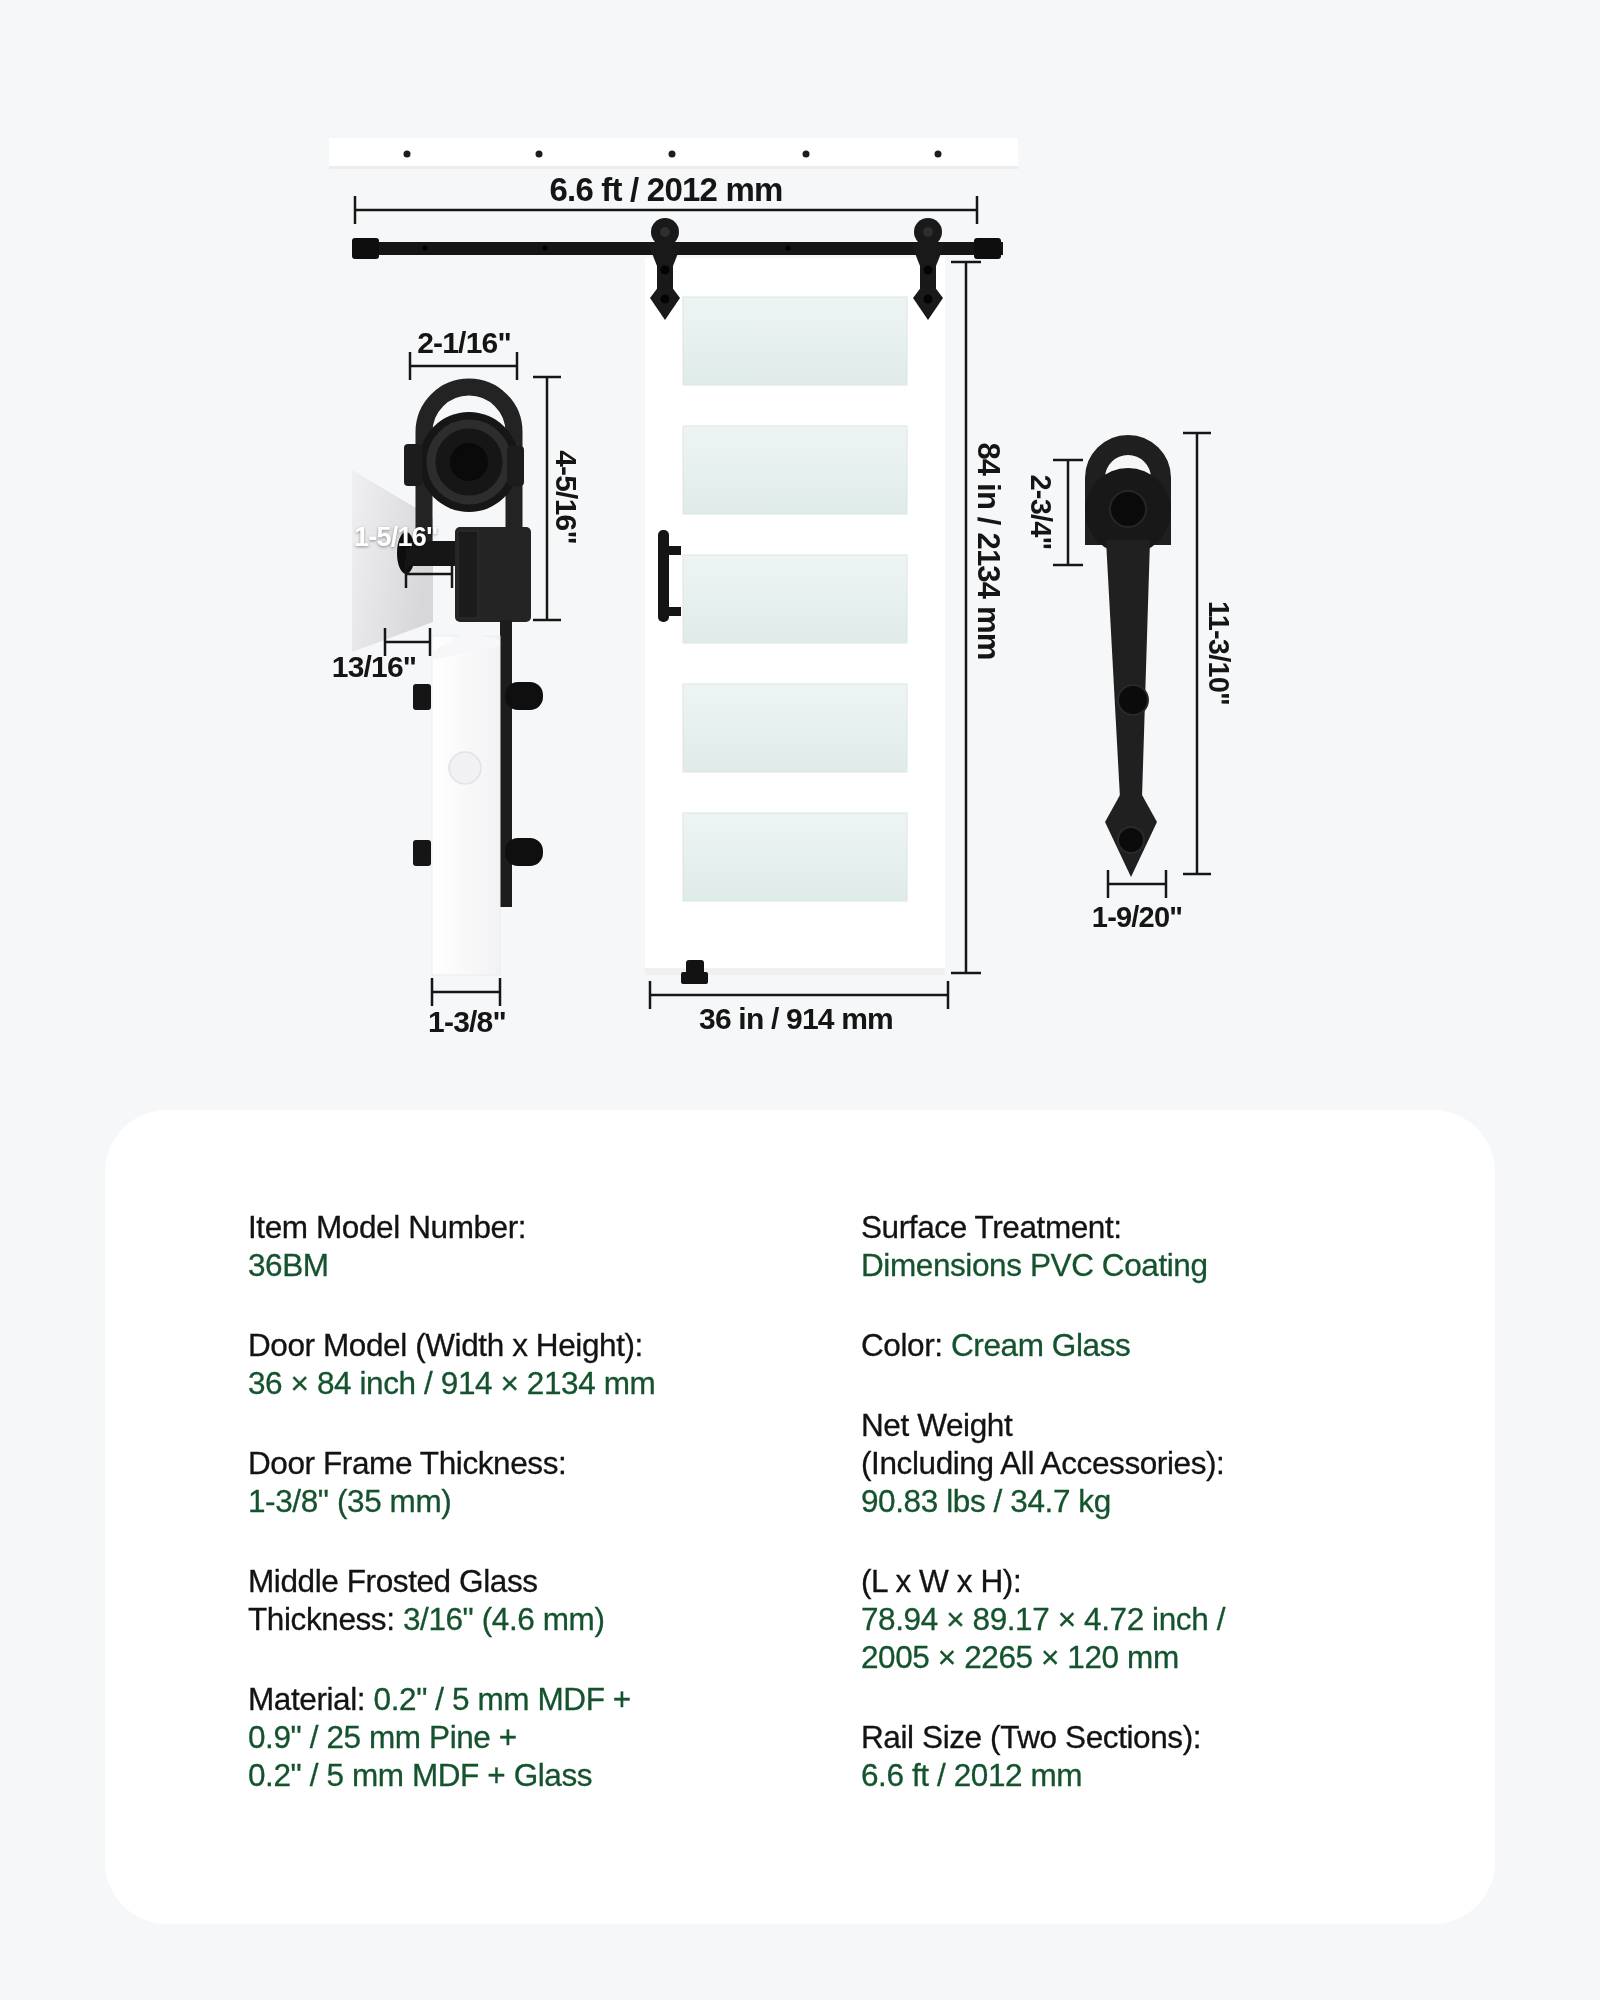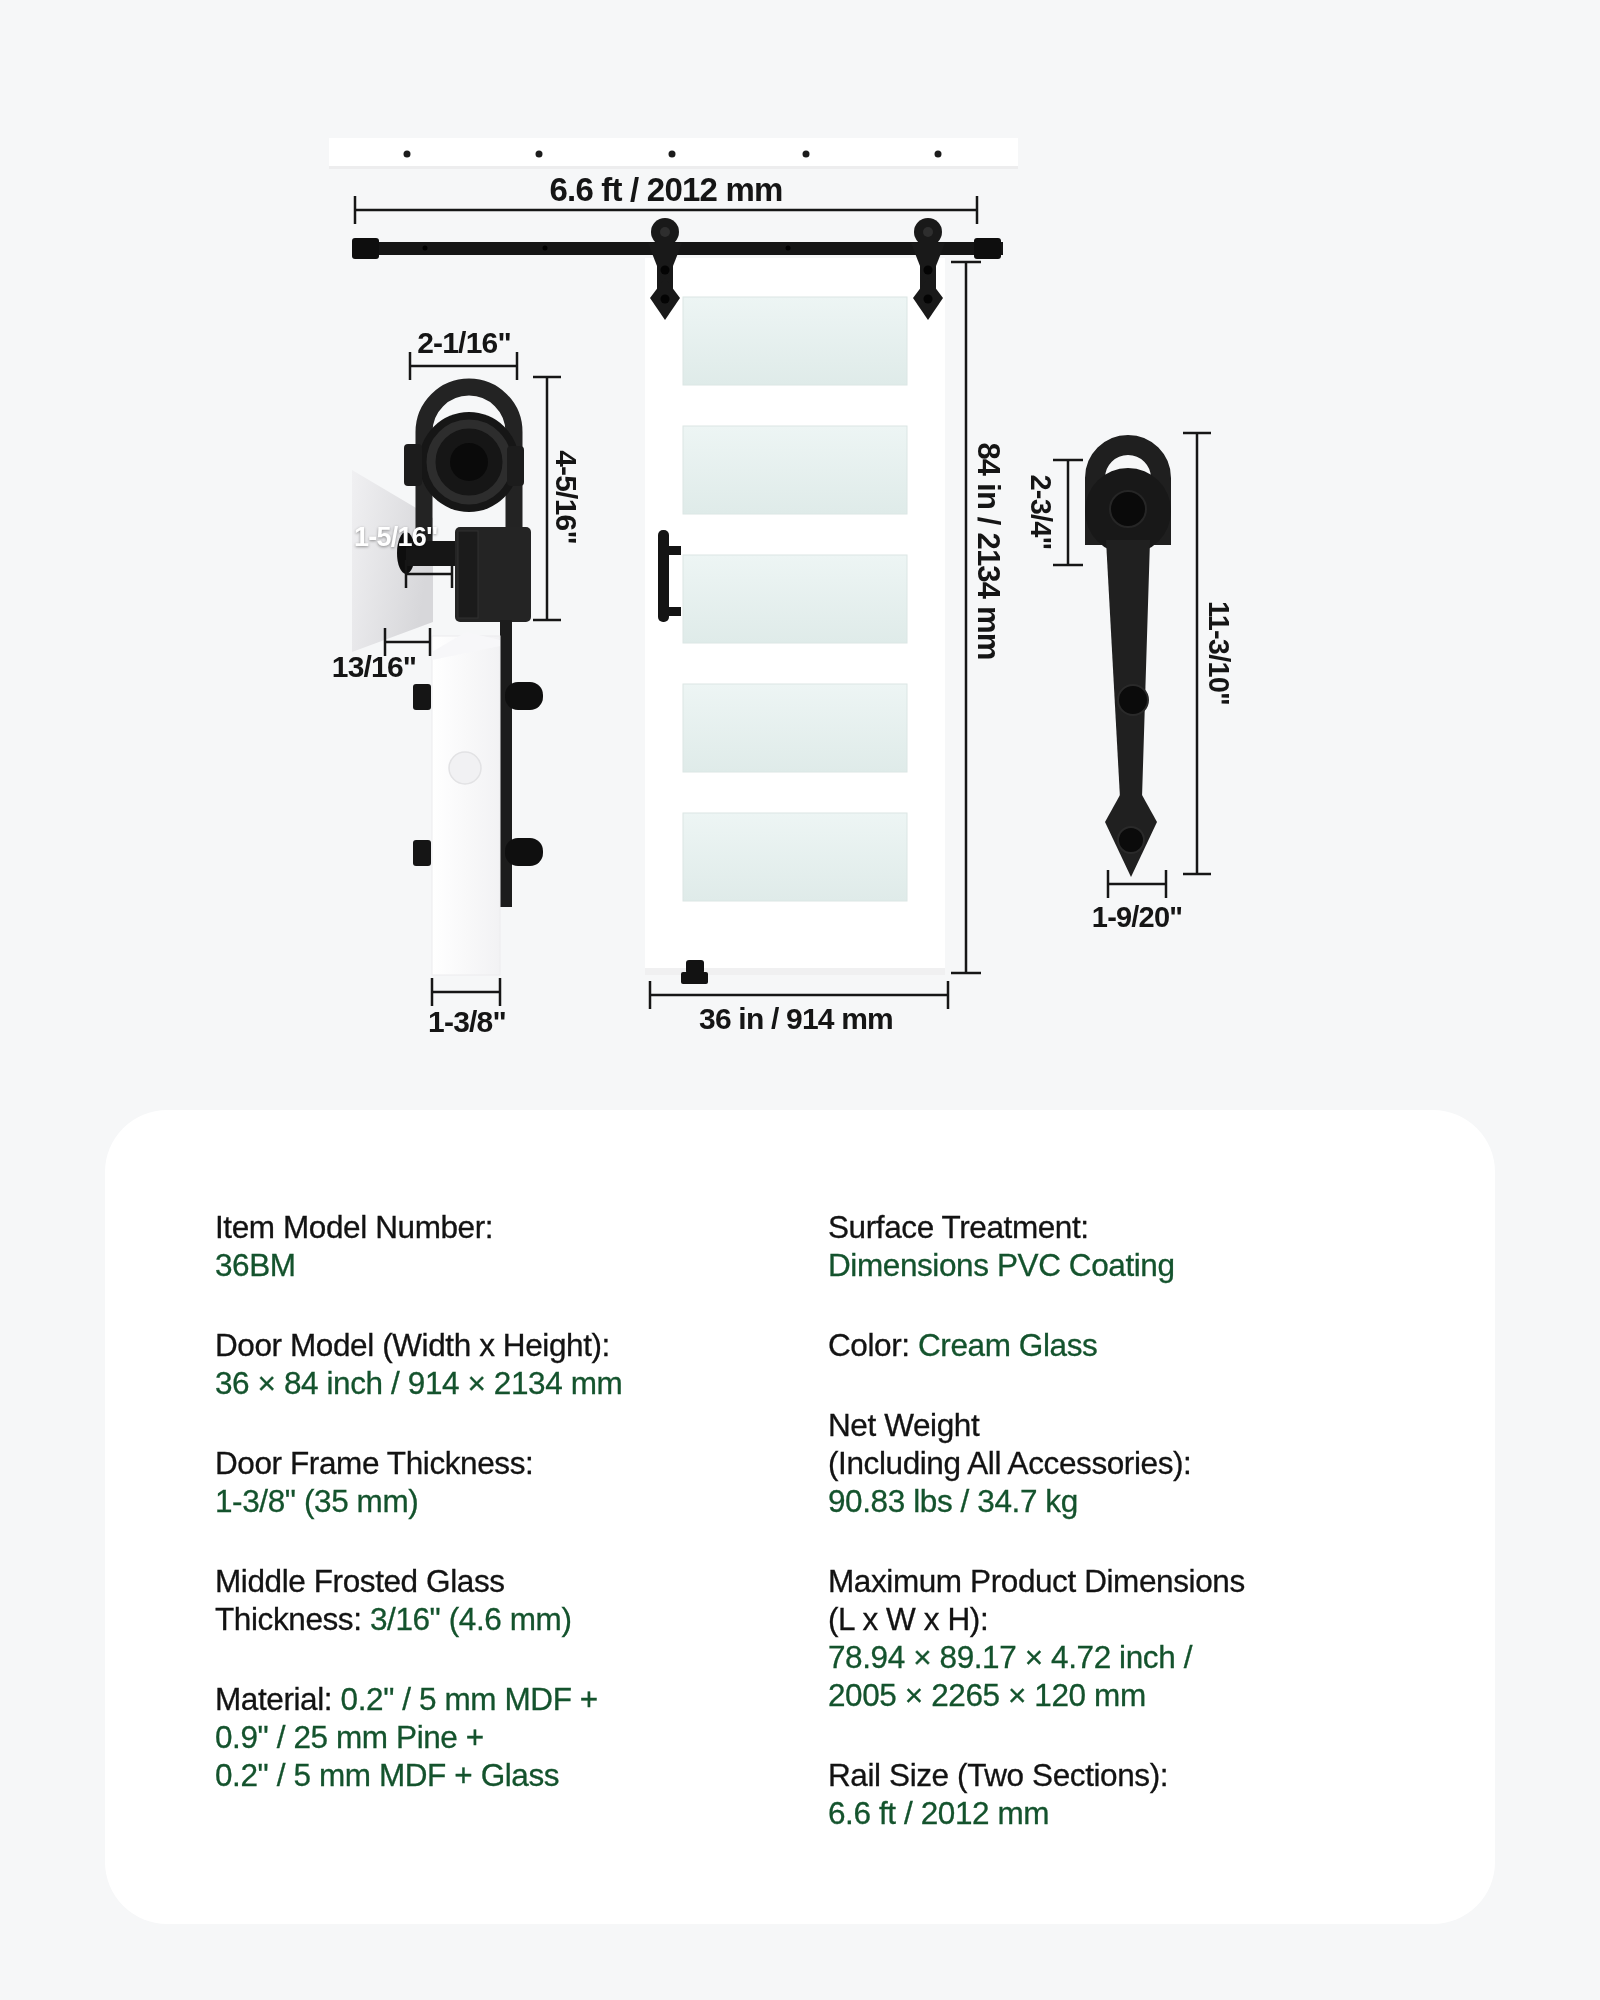--- a/index.html
+++ b/index.html
@@ -20,21 +20,21 @@
   }
   .dim-label.rot{transform:translate(-50%,-50%) rotate(90deg);}
   .dim-label.light{color:#ffffff;text-shadow:0 1px 3px rgba(0,0,0,0.4);}
   .spec-card{
     position:absolute;left:105px;top:1110px;width:1390px;height:814px;
     background:#ffffff;border-radius:62px;
   }
   .spec-col{position:absolute;top:98px;}
   #spec-col-left{left:110px;}
   #spec-col-right{left:723px;}
-  .spec-block{margin-bottom:42px;}
+  .spec-block{margin-bottom:42px;margin-left:33px;}
   .spec-line{
     font-size:31.5px;line-height:38px;letter-spacing:-0.4px;
     color:#131313;white-space:nowrap;
     -webkit-text-stroke:0.3px currentColor;
   }
   .spec-line .accent{color:#14532d;font-weight:400;}
 </style>
 </head>
 <body>
 
@@ -242,21 +242,20 @@
         </div>
         <div class="spec-block">
           <div class="spec-line"><span class="plain">Color: </span><span class="accent">Cream Glass</span></div>
         </div>
         <div class="spec-block">
           <div class="spec-line"><span class="plain">Net Weight</span></div>
           <div class="spec-line"><span class="plain">(Including All Accessories):</span></div>
           <div class="spec-line"><span class="accent">90.83 lbs / 34.7 kg</span></div>
         </div>
         <div class="spec-block">
-          <div class="spec-line"><span class="plain">Maximum Product Dimensions</span></div>
           <div class="spec-line"><span class="plain">(L x W x H):</span></div>
           <div class="spec-line"><span class="accent"> 78.94 × 89.17 × 4.72 inch /</span></div>
           <div class="spec-line"><span class="accent">2005 × 2265 × 120 mm</span></div>
         </div>
         <div class="spec-block">
           <div class="spec-line"><span class="plain">Rail Size (Two Sections):</span></div>
           <div class="spec-line"><span class="accent">6.6 ft / 2012 mm</span></div>
         </div>
       </div>
   </div>

